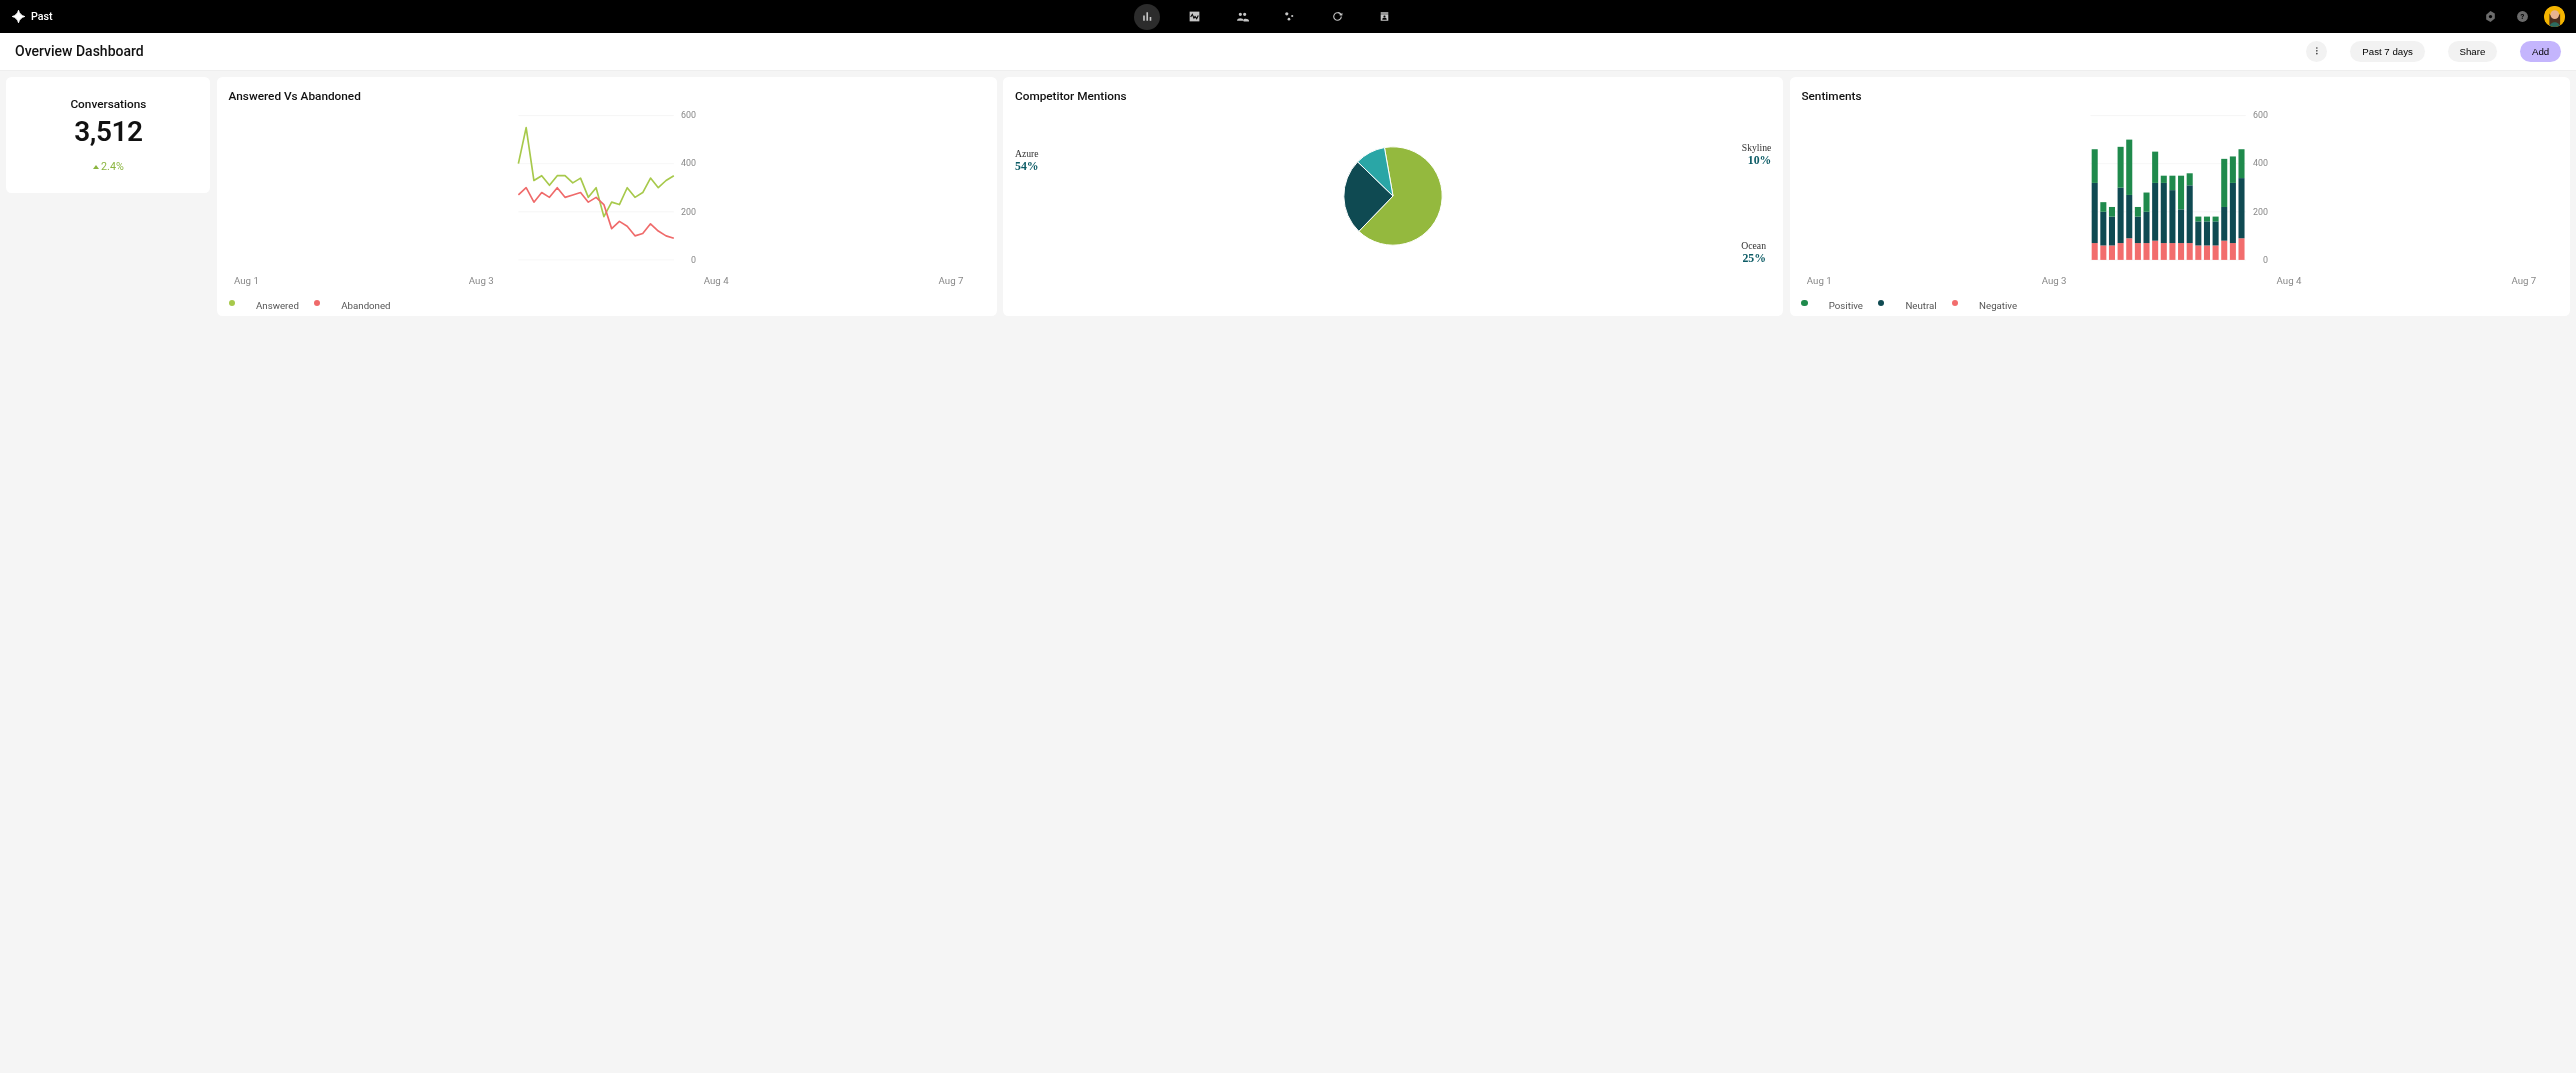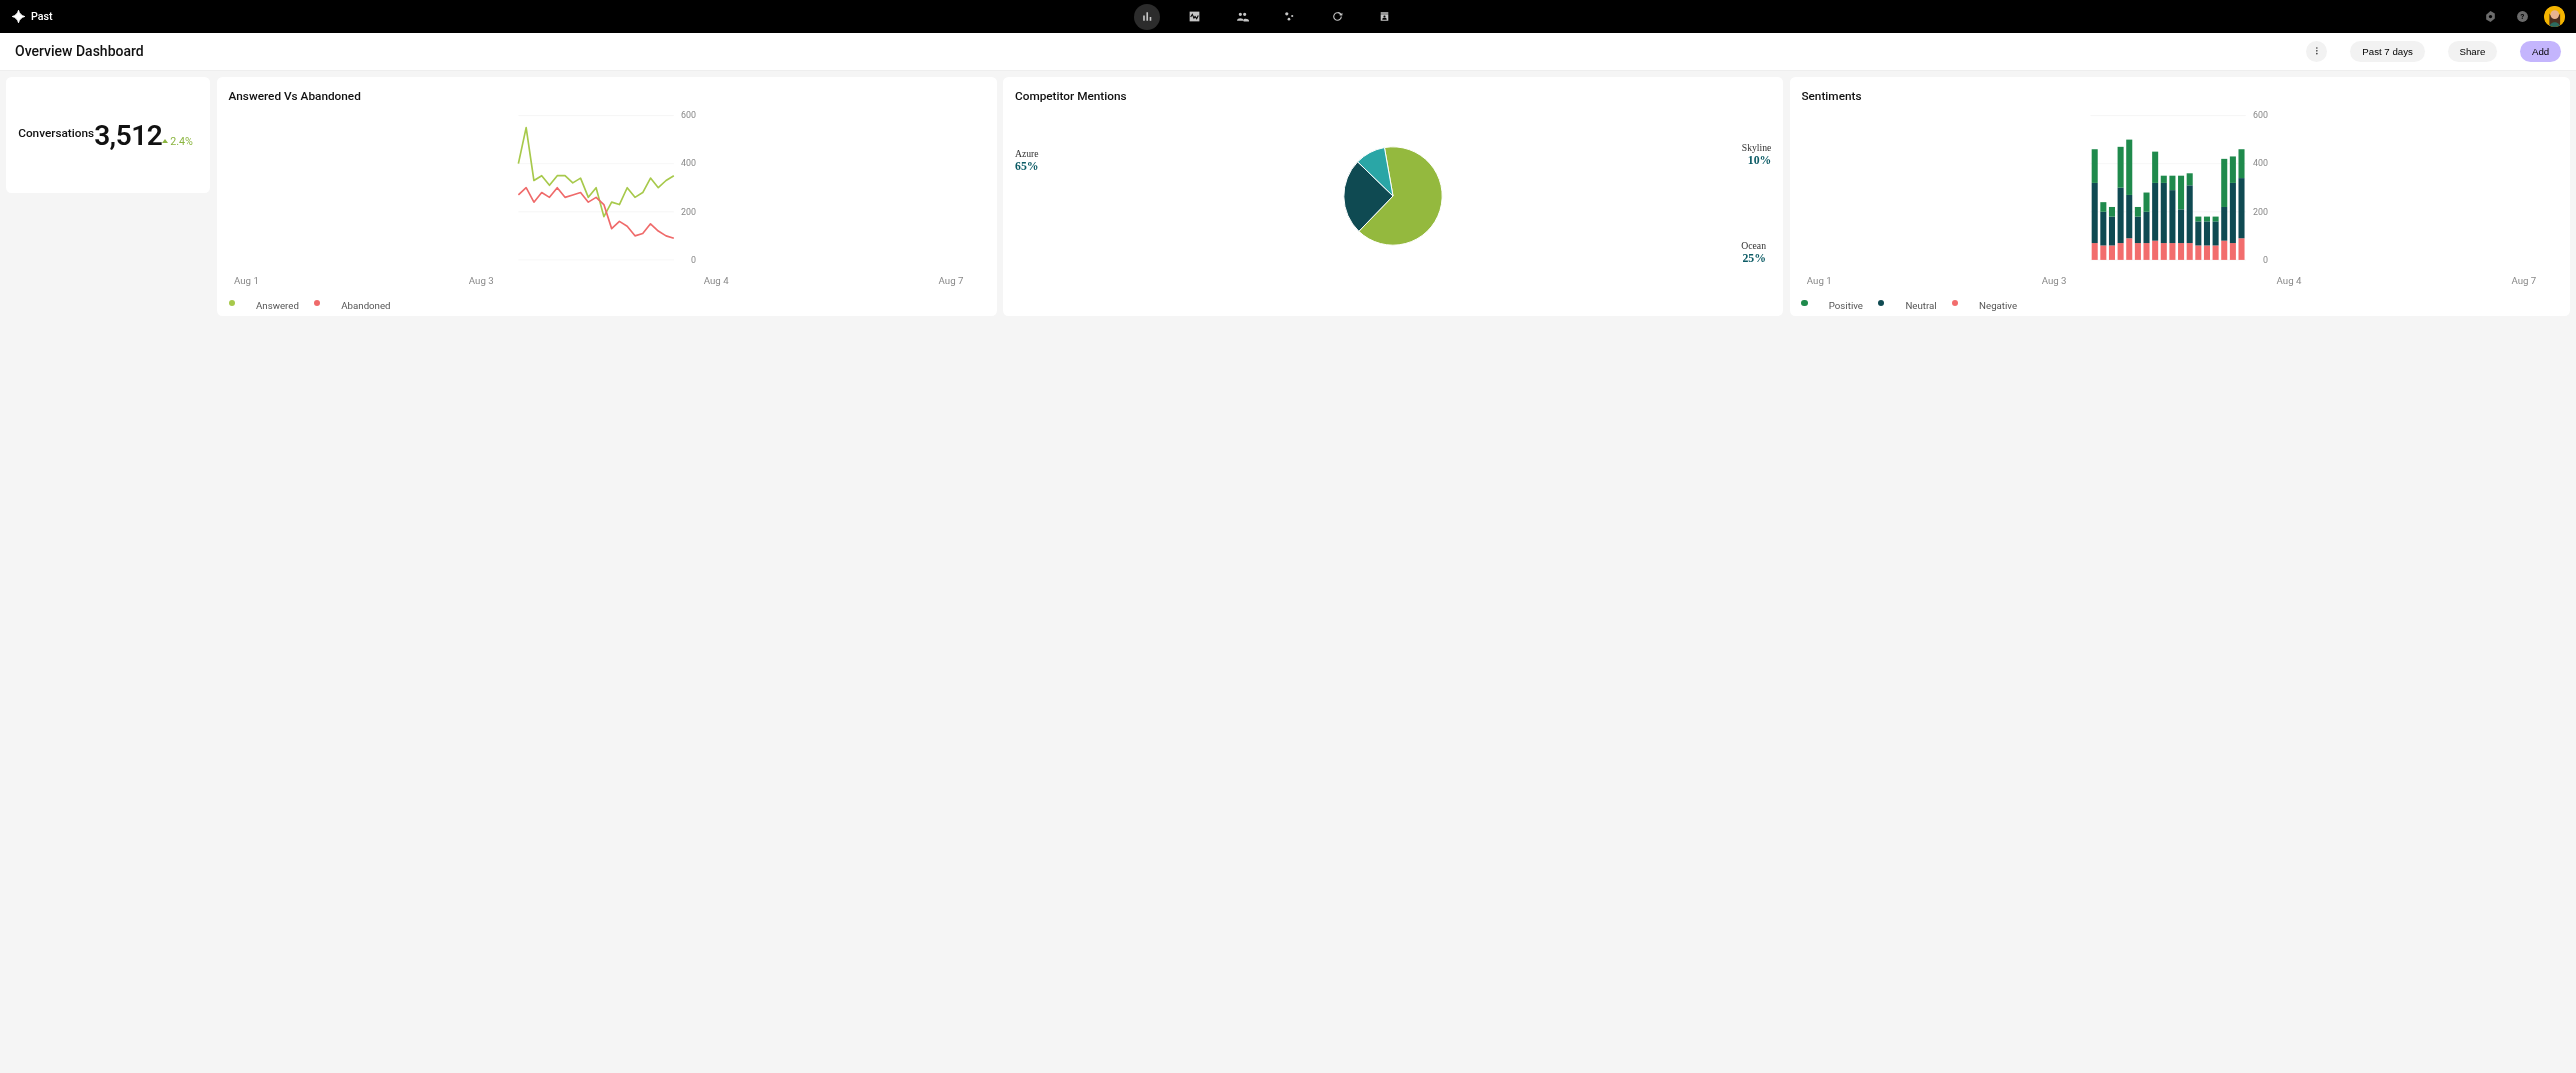--- a/index.html
+++ b/index.html
@@ -20,21 +20,21 @@
   .subbar { background: #fff; display: flex; align-items: center; padding: 7.5px 15px; gap: 23px; border-bottom: 0.5px solid #eee; }
   .page-title { font-size: 14px; font-weight: 500; flex: 1; }
   .icon-btn { width: 21.5px; height: 21.5px; border-radius: 50%; display: flex; align-items: center; justify-content: center; cursor: pointer; background: #f2f2f2; }
   .icon-btn svg { width: 9.7px; height: 9.7px; fill: #333; }
   .pill-btn { height: 21.5px; border-radius: 10.7px; padding: 0 11.8px; background: #f2f2f2; display: flex; align-items: center; font-size: 9.7px; cursor: pointer; border: none; }
   .pill-btn.primary { background: #c4b5fd; color: #000; font-weight: 500; }
 
   .grid { display: grid; grid-template-columns: 204px 1fr 1fr 1fr; gap: 6.4px; padding: 6.4px; }
   .leftcol { display: grid; gap: 6.4px; grid-template-rows: 1fr 1fr; }
   .card { background: #fff; border-radius: 5.4px; padding: 11.8px; position: relative; }
-  .kpi { display: flex; flex-direction: row; align-items: center; justify-content: flex-start; }
+  .kpi { display: flex; flex-direction: column; align-items: center; justify-content: center; }
   .kpi-label { font-size: 11.8px; font-weight: 500; margin-bottom: 4.3px; }
   .kpi-value { font-size: 28px; font-weight: 600; letter-spacing: -0.5px; }
   .kpi-delta { font-size: 10.7px; color: #8bb540; margin-top: 12px; display: flex; align-items: center; gap: 2.1px; }
   .kpi-delta .tri { width: 0; height: 0; border-left: 3.2px solid transparent; border-right: 3.2px solid transparent; border-bottom: 4.3px solid #8bb540; }
 
   .card-title { font-size: 11.8px; font-weight: 500; margin-bottom: 7.5px; }
   .legend { position: absolute; bottom: 5.4px; left: 11.8px; right: 11.8px; display: flex; gap: 15px; font-size: 9.7px; color: #555; }
   .legend-item { display: flex; align-items: flex-start; gap: 21px; }
   .legend-dot { width: 6.4px; height: 6.4px; border-radius: 50%; }
 
@@ -180,21 +180,21 @@
   <div class="card">
     <div class="card-title">Competitor Mentions</div>
     <div class="pie-wrap" style="height:182px;">
       <svg id="pie-chart" viewBox="0 0 240 240" width="118" height="118" style="margin-top:27px;">
           <path d="M 120 120 L 102.63518223330698 21.519224698779198 A 100 100 0 1 1 50.534162954100296 191.93398003386514 Z" fill="#94b93e" stroke="#fff" stroke-width="2"></path>
           <path d="M 120 120 L 50.534162954100296 191.93398003386514 A 100 100 0 0 1 48.06601996613489 50.53416295410027 Z" fill="#0f4a52" stroke="#fff" stroke-width="2"></path>
           <path d="M 120 120 L 48.06601996613489 50.53416295410027 A 100 100 0 0 1 102.63518223330696 21.519224698779198 Z" fill="#2aa6a6" stroke="#fff" stroke-width="2"></path>
         </svg>
       <div class="pie-label" style="left:0; top:38px;">
         <div class="name">Azure</div>
-        <div class="pct">65%</div>
+        <div class="pct">54%</div>
       </div>
       <div class="pie-label" style="right:0; top:32px; text-align:right;">
         <div class="name">Skyline</div>
         <div class="pct">10%</div>
       </div>
       <div class="pie-label" style="right:5.4px; bottom:26px; text-align:right;">
         <div class="name">Ocean</div>
         <div class="pct">25%</div>
       </div>
     </div>

